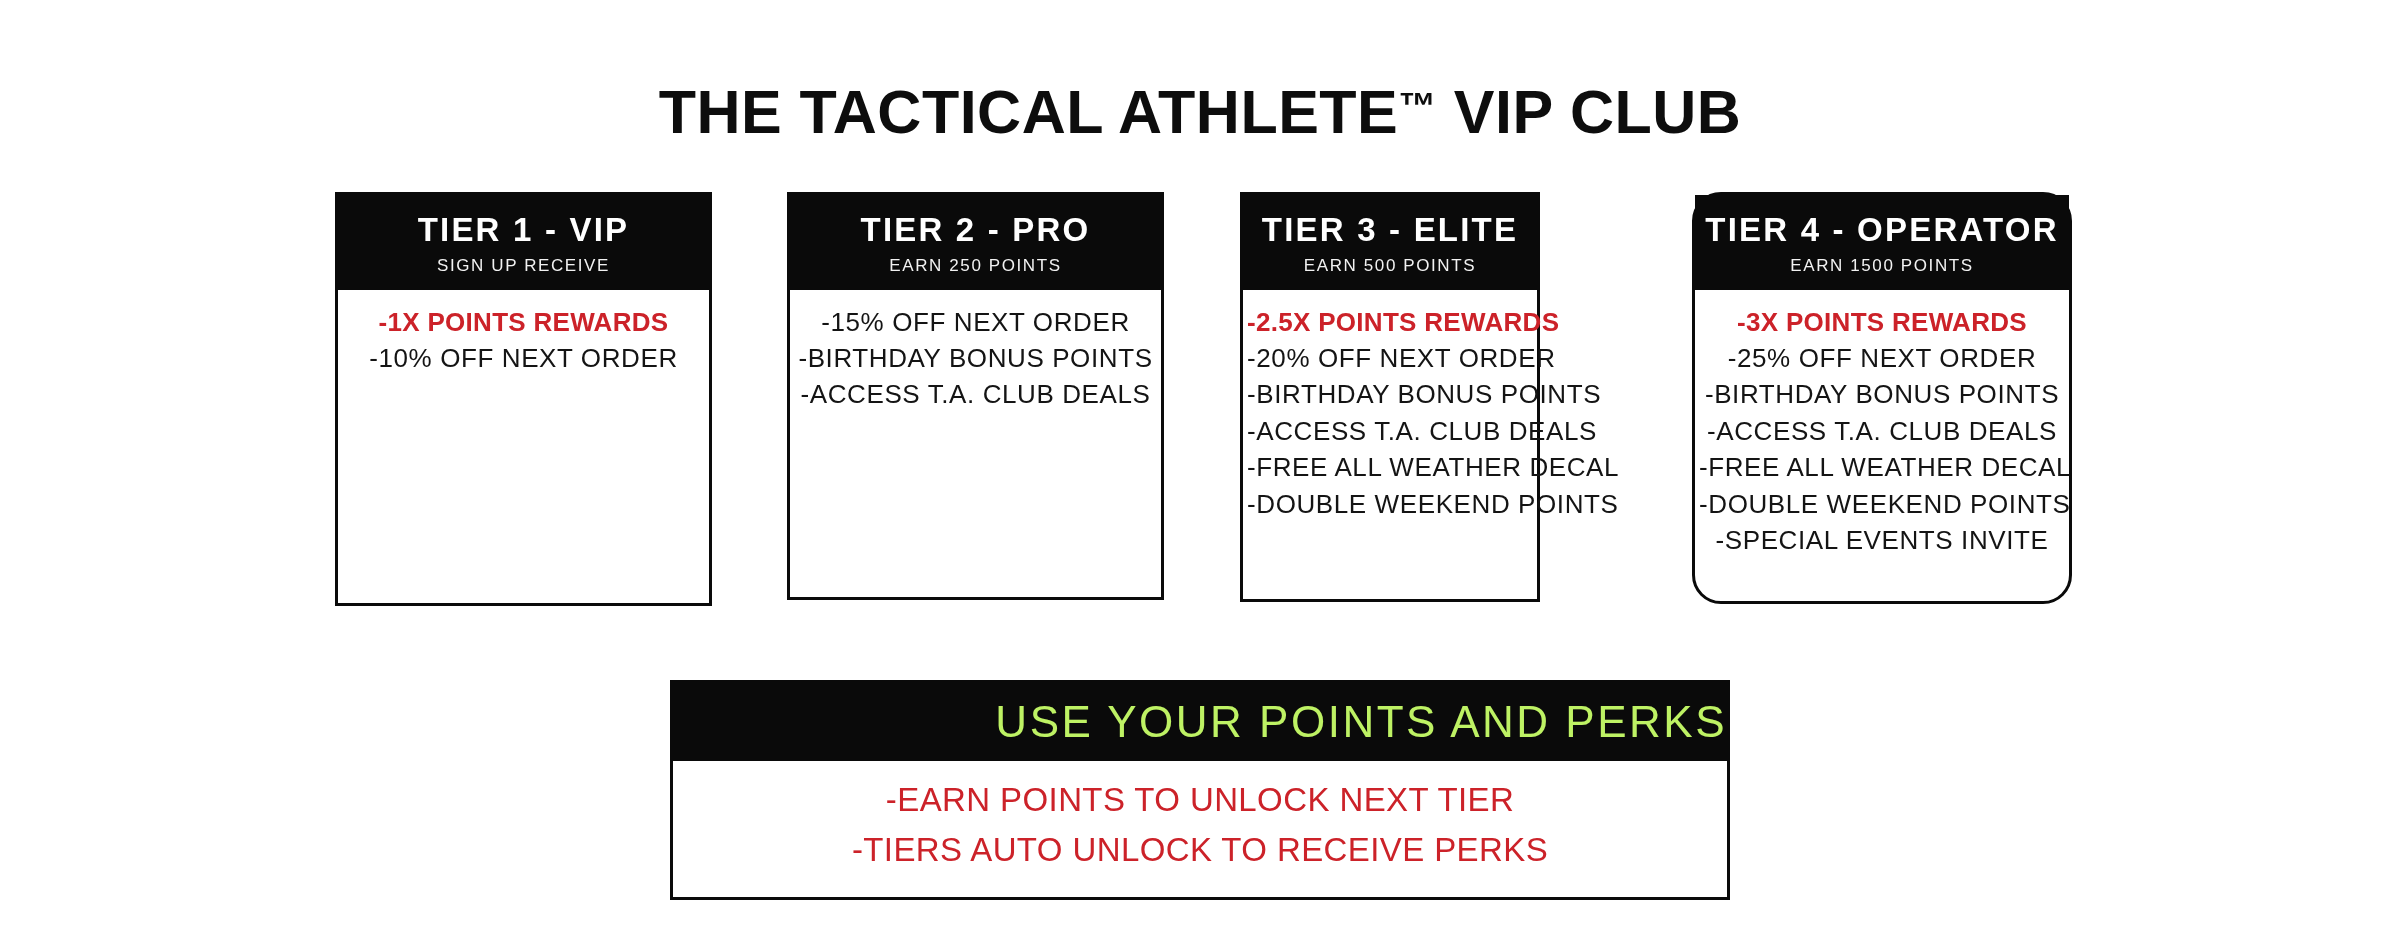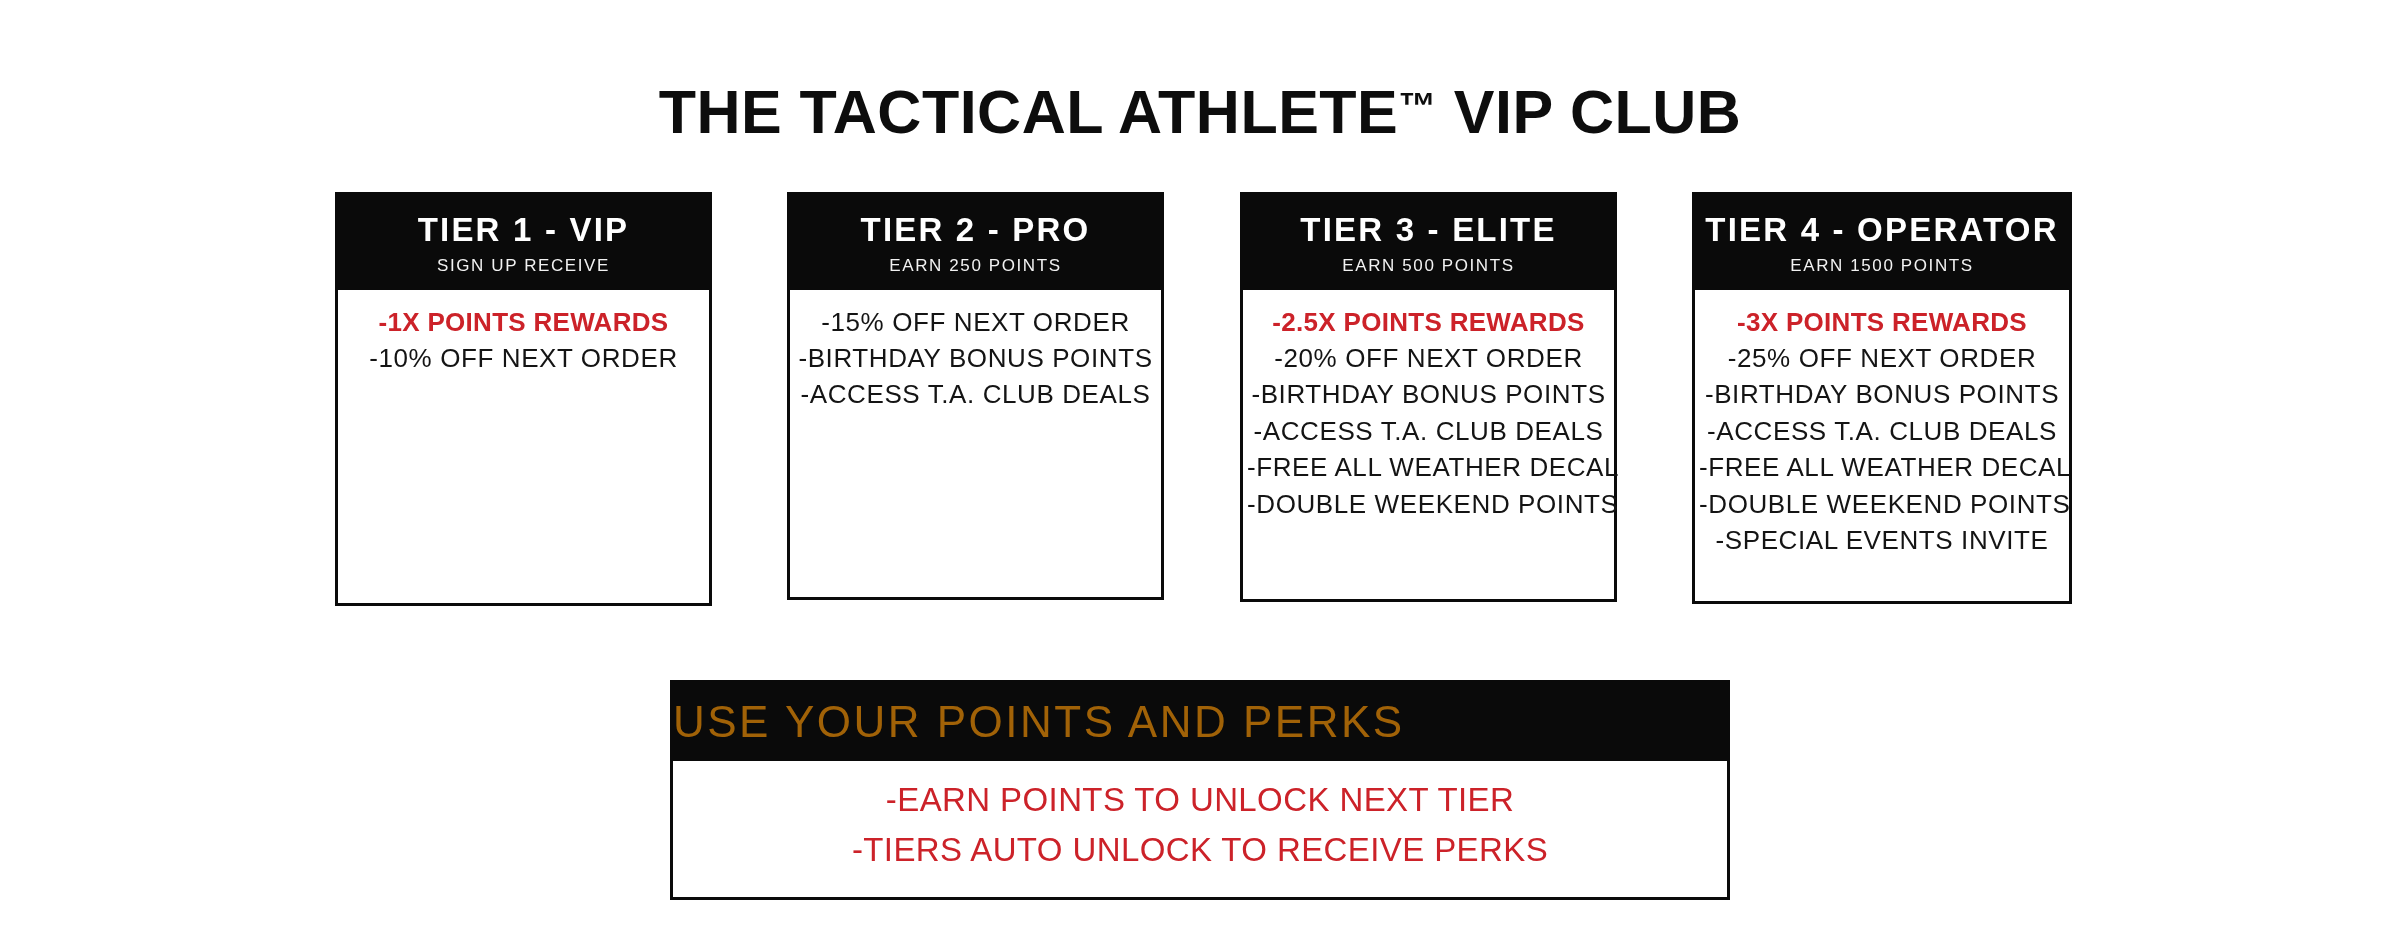--- a/index.html
+++ b/index.html
@@ -47,22 +47,22 @@
     position: absolute;
     top: 0;
     background: #ffffff;
     border: 3px solid #0a0a0a;
     box-sizing: border-box;
     display: flex;
     flex-direction: column;
   }
   .tier-card.c0 { left: 335px; width: 377px; height: 414px; }
   .tier-card.c1 { left: 787px; width: 377px; height: 408px; }
-  .tier-card.c2 { left: 1240px; width: 377px; height: 410px; }
-  .tier-card.c3 { left: 1692px; width: 380px; height: 412px; }
+  .tier-card.c2 { left: 1240px; width: 300px; height: 410px; }
+  .tier-card.c3 { left: 1692px; width: 380px; height: 412px; border-radius: 29px; }
 
   .tier-head {
     background: #0a0a0a;
     color: #ffffff;
     padding: 18px 6px 14px 6px;
     text-align: center;
     flex: 0 0 auto;
   }
   .tier-name {
     font-size: 33px;
@@ -107,25 +107,25 @@
     width: 1060px;
     height: 220px;
     box-sizing: border-box;
     border: 3px solid #0a0a0a;
     background: #ffffff;
     display: flex;
     flex-direction: column;
   }
   .points-head {
     background: #0a0a0a;
-    color: #a16207;
+    color: #bef264;
     height: 78px;
     display: flex;
     align-items: center;
-    justify-content: flex-start;
+    justify-content: flex-end;
     flex: 0 0 auto;
   }
   .points-head-text {
     font-size: 44px;
     font-weight: 400;
     letter-spacing: 2.5px;
     white-space: nowrap;
   }
   .points-body {
     flex: 1 1 auto;

